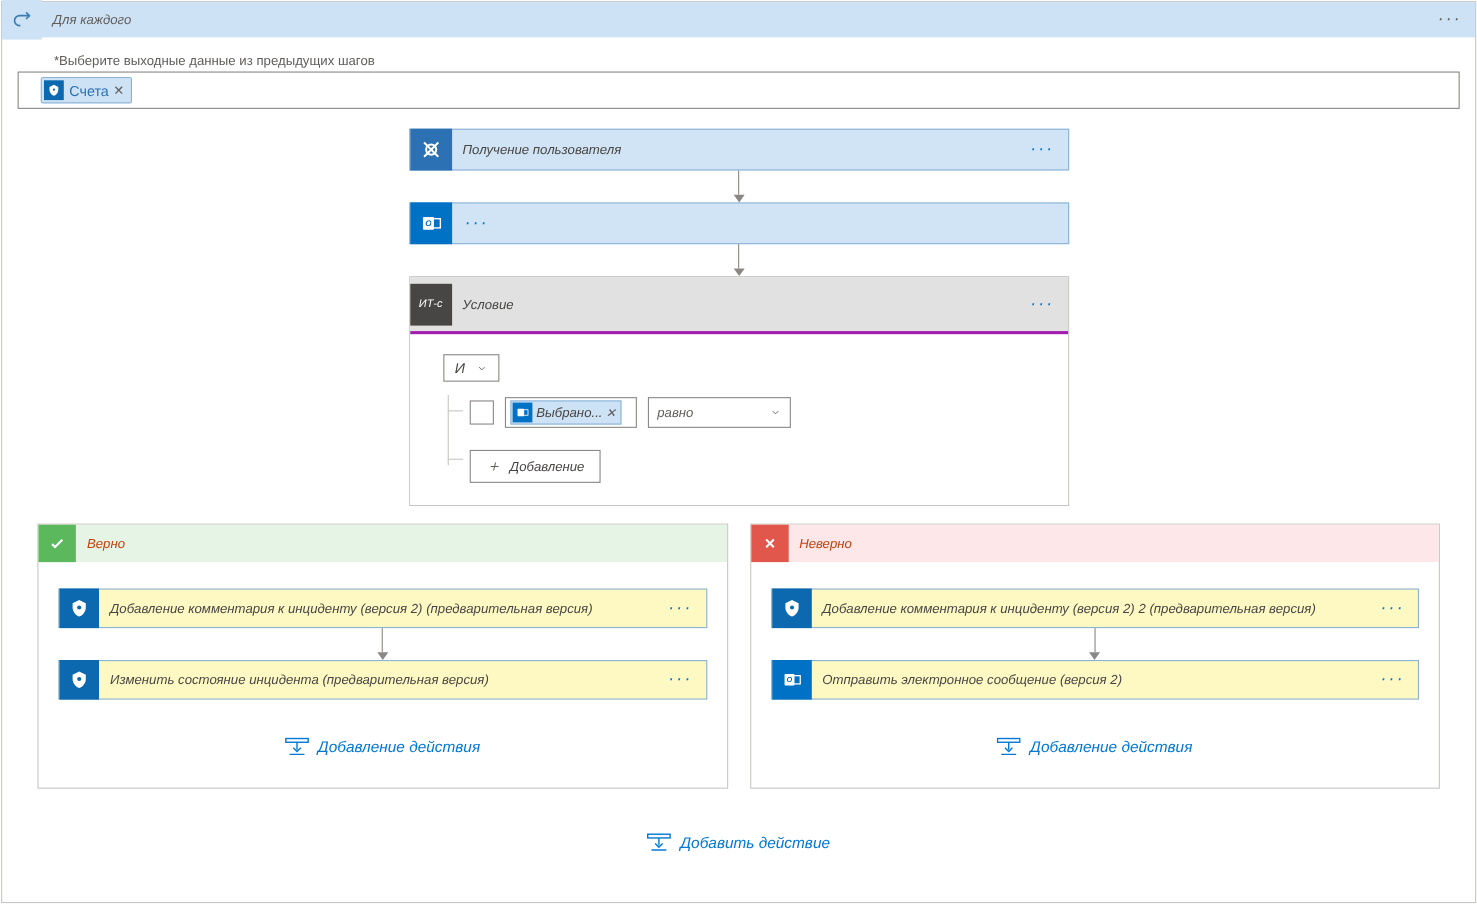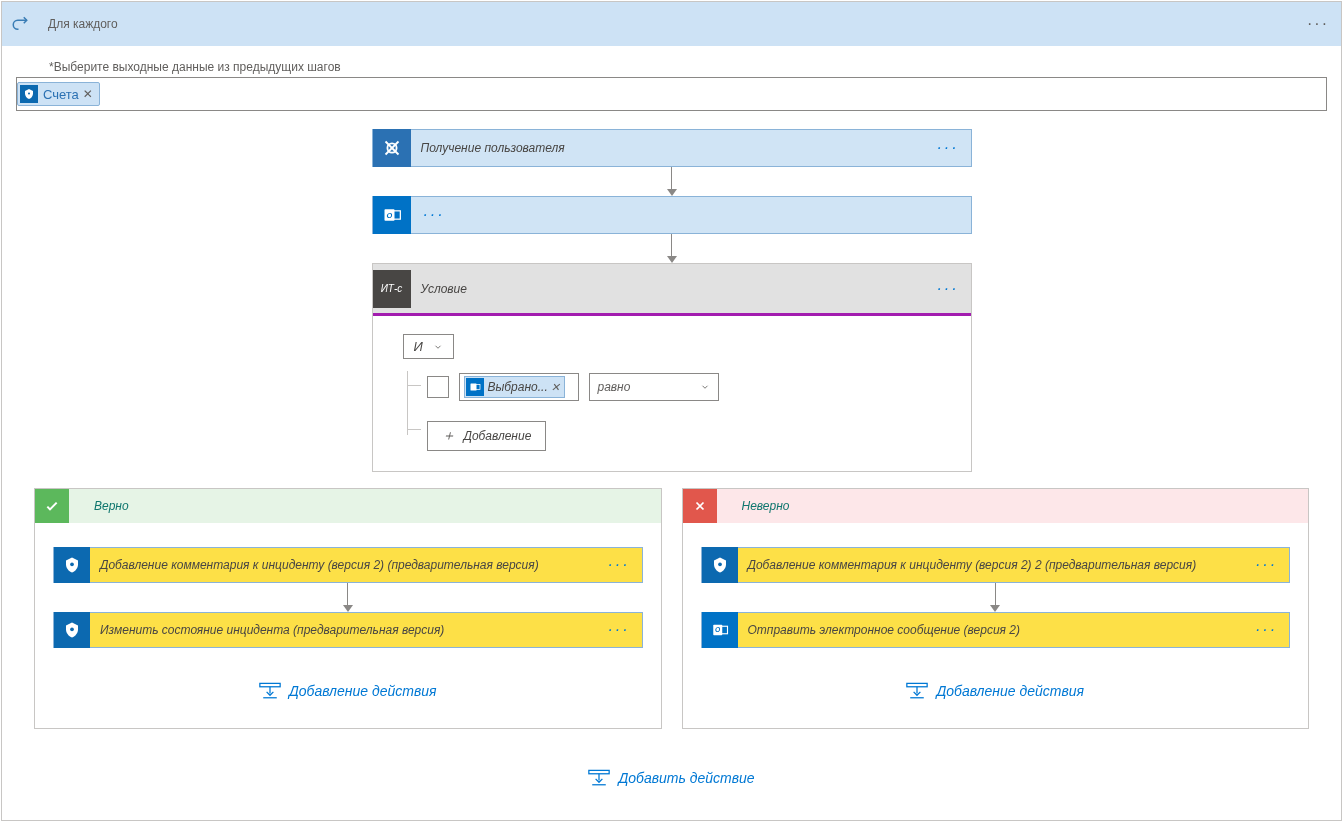--- a/index.html
+++ b/index.html
@@ -1,29 +1,29 @@
 <!DOCTYPE html>
 <html><head>
 <meta charset="utf-8">
 <style>
   * { box-sizing: border-box; margin: 0; padding: 0; }
   body { font-family: "Segoe UI", Arial, sans-serif; font-size: 12px; background: #fff; color: #323130; }
   .outer-container { border: 1px solid #c8c6c4; width: 1341px; height: 820px; margin: 1px; position: relative; }
 
-  .header-bar { background: #2b71b3; height: 44px; display: flex; align-items: center; }
+  .header-bar { background: #2b71b3; height: 32px; display: flex; align-items: center; font-style: italic; }
   .header-icon { width: 36px; height: 36px; background: #1b4f7c; display: flex; align-items: center; justify-content: center; }
   .header-bar.light { background: #cde2f5; }
   .header-icon.light { background: #cde2f5; }
   .header-title { color: #605e5c; font-size: 12px; padding-left: 10px; flex: 1; }
   .header-dots { color: #605e5c; padding: 0 12px; font-size: 16px; letter-spacing: 2px; cursor: pointer; }
 
   .body-panel { padding: 14px 14px 10px 14px; }
 
   .field-label { color: #605e5c; font-size: 12px; margin-bottom: 3px; display: block; margin-left: 33px; }
-  .token-input { border: 1px solid #8a8886; padding: 4px 0; display: flex; align-items: center; min-height: 30px; }
+  .token-input { border: 1px solid #8a8886; padding: 4px 20px; display: flex; align-items: center; min-height: 30px; }
   .token { display: inline-flex; align-items: center; background: #cde2f5; border: 1px solid #8ab3d8; border-radius: 2px; padding: 2px 6px 2px 2px; font-size: 13px; color: #2b71b3; }
   .token .tk-icon { width: 18px; height: 18px; background: #0c69b0; display: inline-flex; align-items: center; justify-content: center; margin-right: 5px; }
   .token .tk-text { color: #2b71b3; }
   .token .tk-x { margin-left: 4px; color: #605e5c; cursor: pointer; font-size: 12px; }
 
   .flow-area { display: flex; flex-direction: column; align-items: center; padding-top: 18px; font-style: italic; }
 
   .step-card { width: 600px; border: 1px solid #8ab3d8; background: #d0e4f5; display: flex; align-items: center; height: 38px; }
   .step-icon { width: 38px; height: 38px; display: flex; align-items: center; justify-content: center; }
   .step-icon.blue { background: #2b71b3; }
@@ -61,24 +61,24 @@
   .add-btn .plus { margin-right: 8px; font-size: 14px; color: #605e5c; }
 
   .branch-row { display: flex; gap: 20px; width: 100%; padding: 0 18px; margin-top: 16px; }
   .branch { flex: 1; border: 1px solid #c8c6c4; }
   .branch-head { height: 34px; display: flex; align-items: center; }
   .branch-head.true { background: #e6f4e6; }
   .branch-head.false { background: #fde7e9; }
   .branch-icon { width: 34px; height: 34px; display: flex; align-items: center; justify-content: center; }
   .branch-icon.green { background: #5cb85c; color: #fff; }
   .branch-icon.red { background: #e1574c; color: #fff; }
-  .branch-title { padding-left: 25px; color: #0f766e; font-size: 12px; text-align: right; }
+  .branch-title { padding-left: 10px; color: #c2410c; font-size: 12px; text-align: right; }
   .branch-body { padding: 24px 18px 28px 18px; display: flex; flex-direction: column; align-items: center; }
 
-  .step-card-sm { width: 100%; border: 1px solid #8ab3d8; background: #fde047; display: flex; align-items: center; height: 36px; }
+  .step-card-sm { width: 100%; border: 1px solid #8ab3d8; background: #fef9c3; display: flex; align-items: center; height: 36px; }
   .step-card-sm .step-title { font-size: 12px; overflow: hidden; white-space: nowrap; }
 
   .add-action { display: flex; align-items: center; color: #0078d4; font-size: 14px; margin-top: 34px; cursor: pointer; }
   .add-action svg { margin-right: 8px; }
 
   .footer-add { display: flex; align-items: center; justify-content: center; color: #0078d4; font-size: 14px; margin-top: 40px; cursor: pointer; }
   .footer-add svg { margin-right: 8px; }
 </style>
 </head>
 <body>

